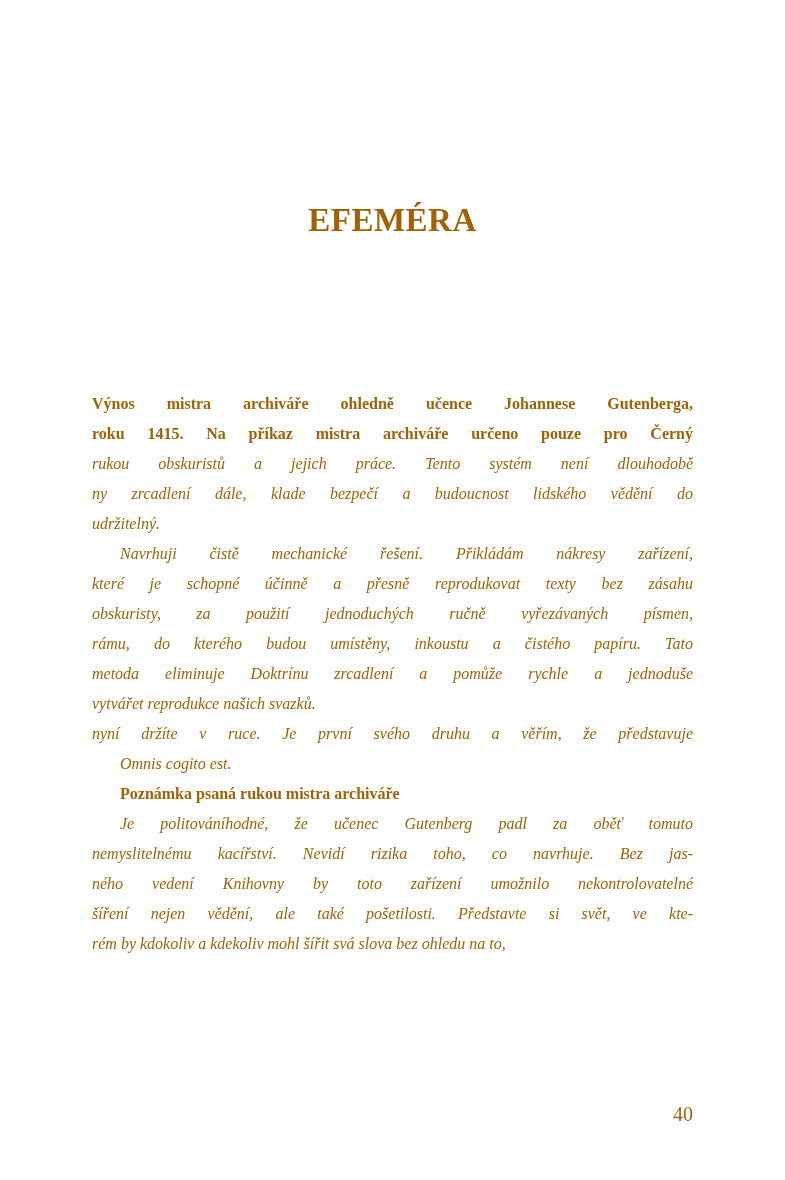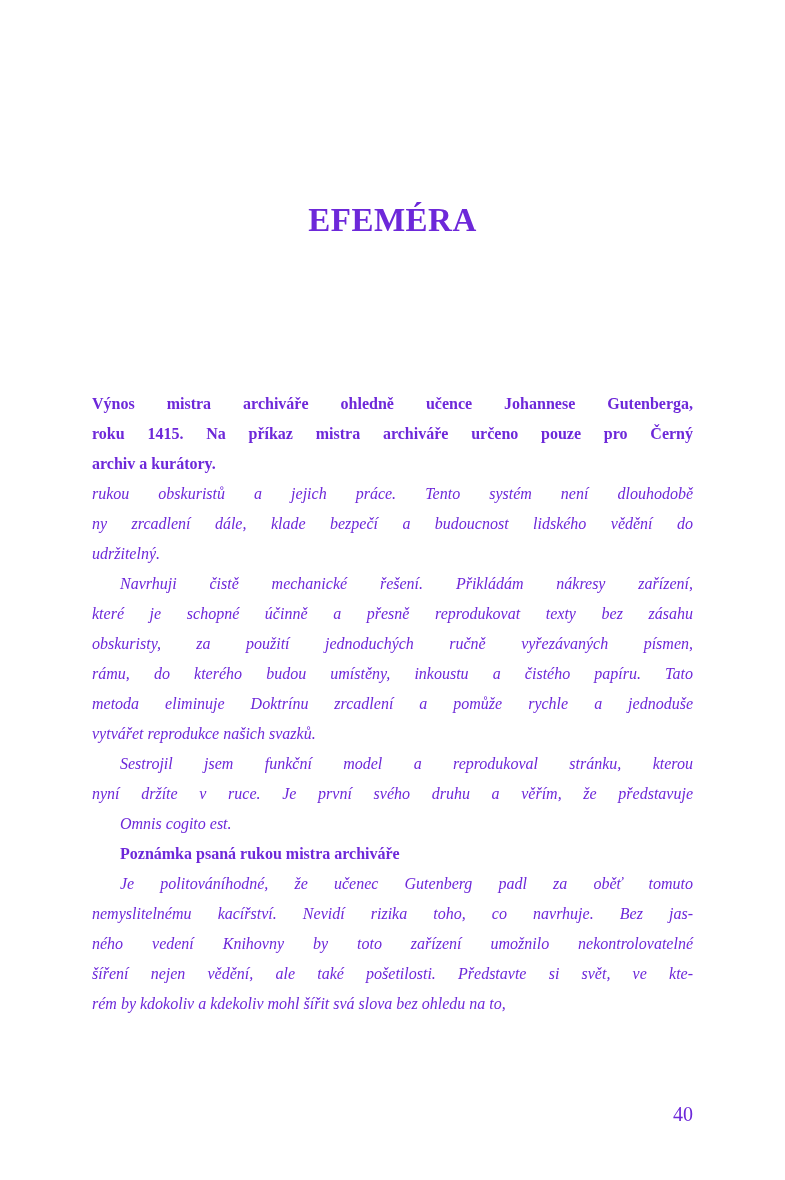--- a/index.html
+++ b/index.html
@@ -1,21 +1,21 @@
 <!DOCTYPE html>
 <html><head>
 <meta charset="utf-8">
 <style>
   html, body { margin: 0; padding: 0; background: #ffffff; }
   .page {
     position: relative;
     width: 785px;
     height: 1180px;
     background: #ffffff;
-    color: #6d28d9;
+    color: #a16207;
     font-family: "Liberation Serif", serif;
     overflow: hidden;
   }
   .chapter-title {
     position: absolute;
     top: 198px;
     left: 92px;
     width: 601px;
     text-align: center;
     font-size: 33px;
@@ -50,37 +50,35 @@
 </head>
 <body>
 
 <div class="page">
   <div class="chapter-title">EFEMÉRA</div>
 
   <div class="body-text" id="body-text">
       <div class="paragraph style-bold">
         <div class="line j">Výnos mistra archiváře ohledně učence Johannese Gutenberga,</div>
         <div class="line j">roku 1415. Na příkaz mistra archiváře určeno pouze pro Černý</div>
-        <div class="line">archiv a kurátory.</div>
       </div>
       <div class="paragraph style-italic">
         <div class="line j">rukou obskuristů a jejich práce. Tento systém není dlouhodobě</div>
         <div class="line j">ny zrcadlení dále, klade bezpečí a budoucnost lidského vědění do</div>
         <div class="line">udržitelný.</div>
       </div>
       <div class="paragraph style-italic">
         <div class="line j first-indent">Navrhuji čistě mechanické řešení. Přikládám nákresy zařízení,</div>
         <div class="line j">které je schopné účinně a přesně reprodukovat texty bez zásahu</div>
         <div class="line j">obskuristy, za použití jednoduchých ručně vyřezávaných písmen,</div>
         <div class="line j">rámu, do kterého budou umístěny, inkoustu a čistého papíru. Tato</div>
         <div class="line j">metoda eliminuje Doktrínu zrcadlení a pomůže rychle a jednoduše</div>
         <div class="line">vytvářet reprodukce našich svazků.</div>
       </div>
       <div class="paragraph style-italic">
-        <div class="line j first-indent">Sestrojil jsem funkční model a reprodukoval stránku, kterou</div>
         <div class="line j">nyní držíte v ruce. Je první svého druhu a věřím, že představuje</div>
       </div>
       <div class="paragraph style-italic">
         <div class="line first-indent">Omnis cogito est.</div>
       </div>
       <div class="paragraph style-bold-italic">
         <div class="line first-indent">Poznámka psaná rukou mistra archiváře</div>
       </div>
       <div class="paragraph style-italic">
         <div class="line j first-indent">Je politováníhodné, že učenec Gutenberg padl za oběť tomuto</div>

